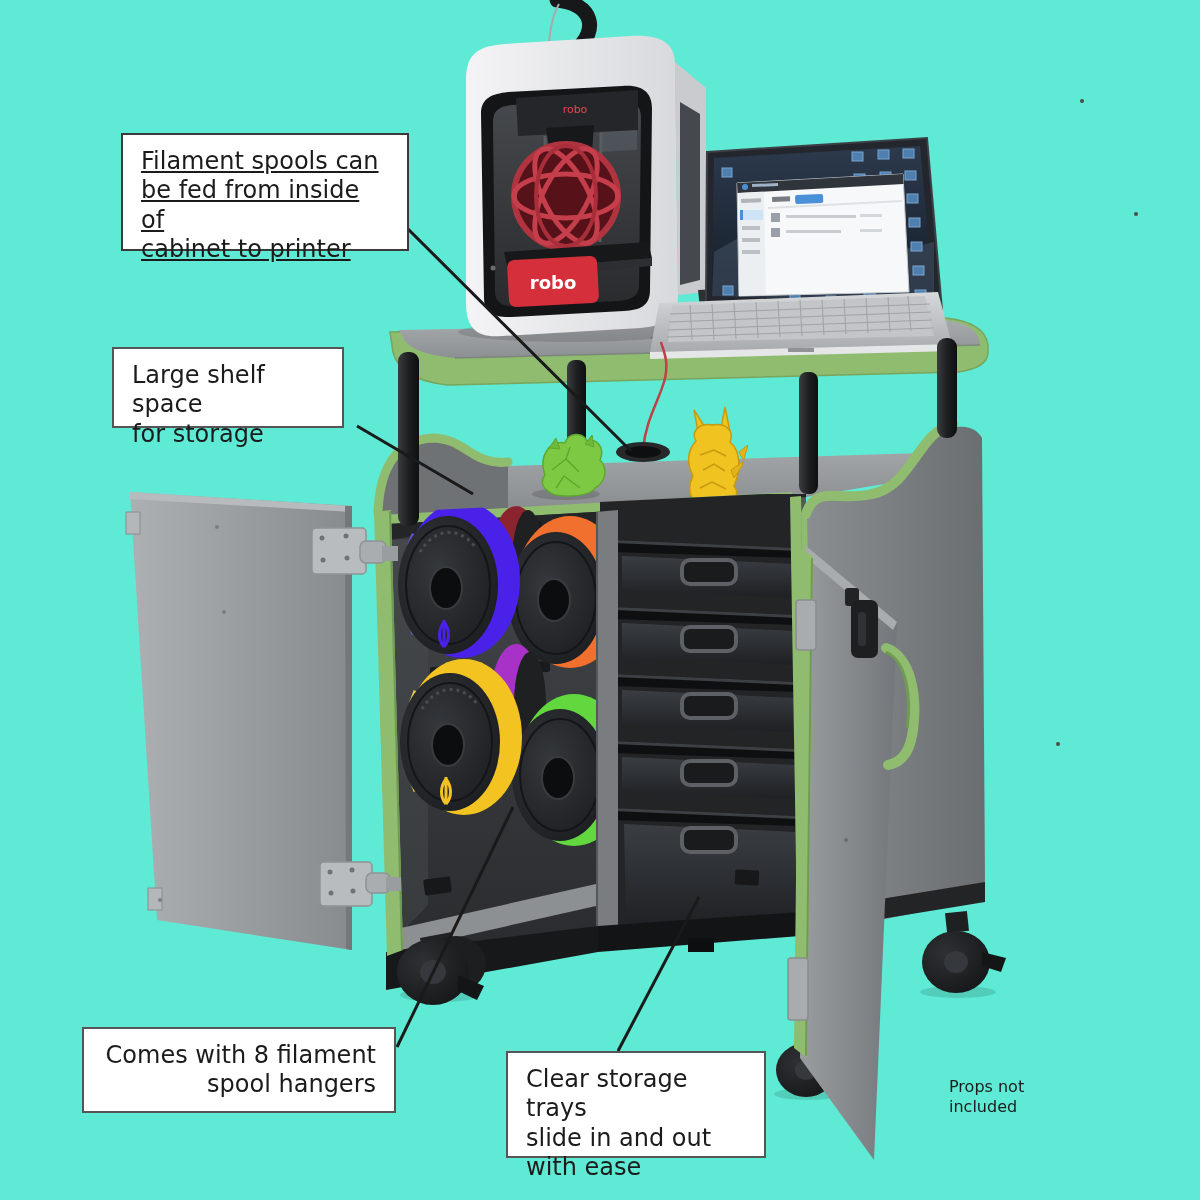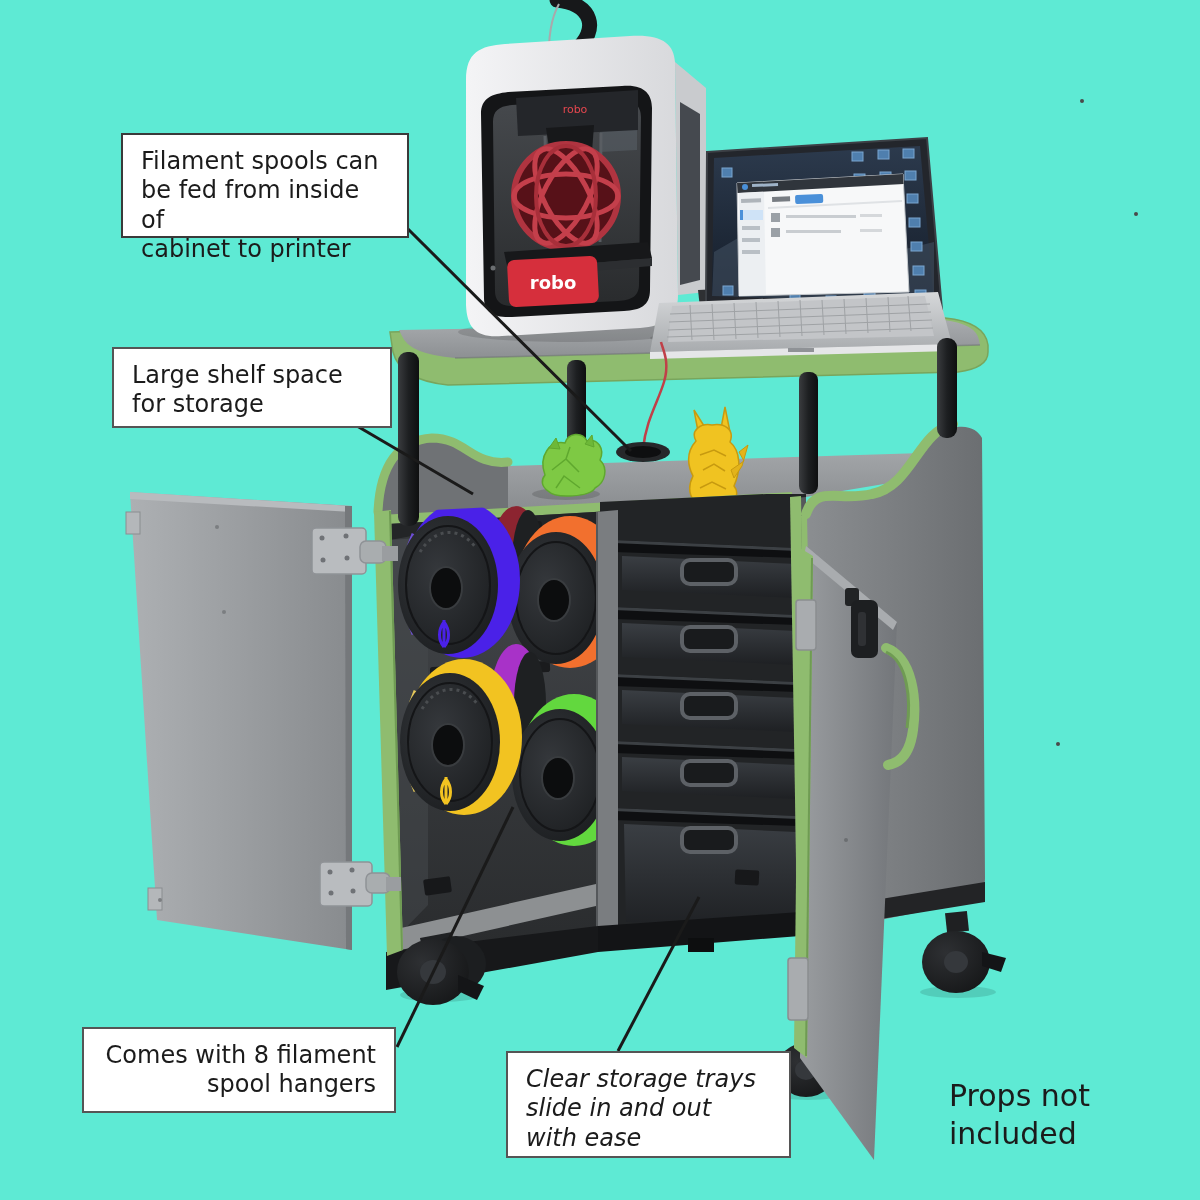--- a/index.html
+++ b/index.html
@@ -3,26 +3,26 @@
 <meta charset="utf-8">
 <style>
   html,body{margin:0;padding:0;background:#ffffff;}
   #canvas{position:relative;width:1200px;height:1200px;background:#5eead4;overflow:hidden;
           font-family:"DejaVu Sans","Liberation Sans",sans-serif;}
   #scene{position:absolute;left:0;top:0;width:1200px;height:1200px;}
   .callout{position:absolute;background:#ffffff;border:2px solid #3a3a3a;color:#1b1b1b;
            font-size:24px;line-height:1.22;white-space:pre-line;padding:12px 18px;
            box-sizing:border-box;z-index:5;}
   .callout.thin{border-width:2px;border-color:#555;}
-  .plain-note{position:absolute;color:#1b1b1b;font-size:30px;line-height:1.25;
+  .plain-note{position:absolute;color:#1b1b1b;font-size:16px;line-height:1.25;
               white-space:pre-line;z-index:5;}
-  #co-filament{left:121px;top:133px;width:288px;height:105px;}
-  #co-shelf{left:112px;top:347px;width:280px;height:81px;}
+  #co-filament{left:121px;top:133px;width:288px;height:118px;text-decoration:underline;}
+  #co-shelf{left:112px;top:347px;width:232px;height:81px;}
   #co-hangers{left:82px;top:1027px;width:314px;height:86px;text-align:right;}
-  #co-trays{left:506px;top:1051px;width:285px;height:107px;font-style:italic;}
+  #co-trays{left:506px;top:1051px;width:260px;height:107px;}
   #note-props{left:949px;top:1077px;width:180px;}
   svg text{font-family:"DejaVu Sans","Liberation Sans",sans-serif;}
 </style>
 </head>
 <body>
 
 <div id="canvas">
 
 <svg id="scene" viewBox="0 0 1200 1200">
   <defs>

